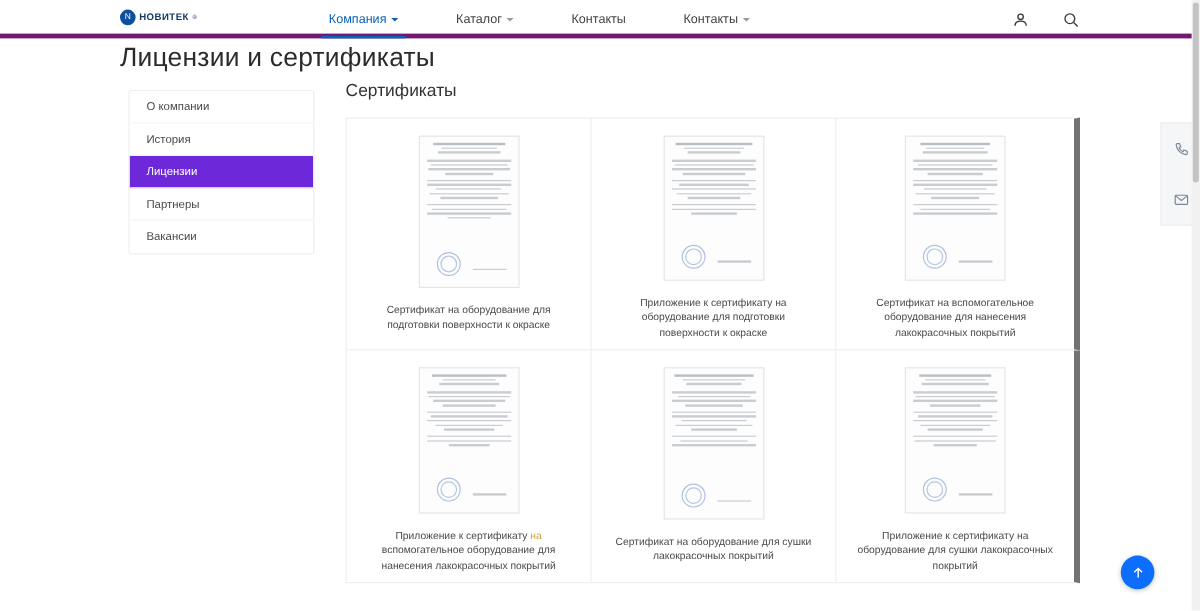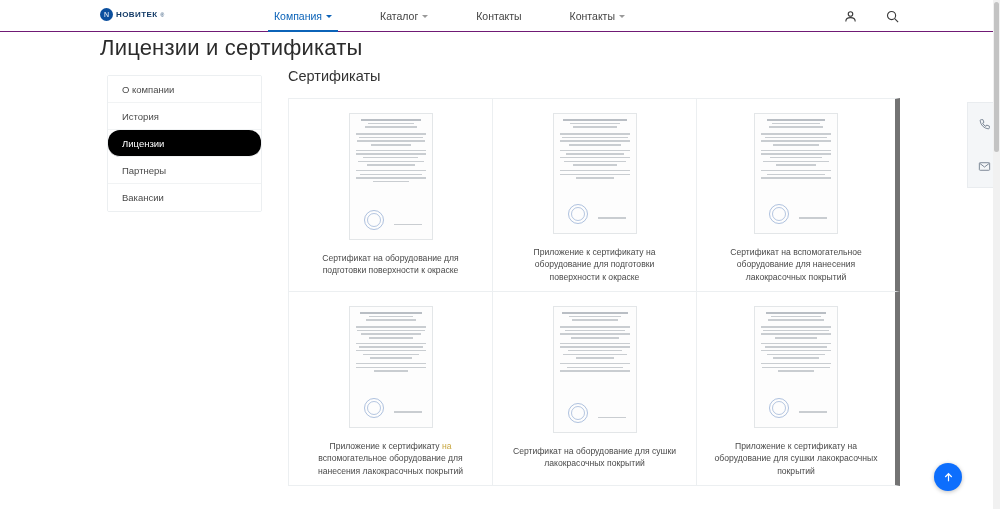--- a/index.html
+++ b/index.html
@@ -8,21 +8,21 @@
     overflow: hidden;
     background: #ffffff;
     font-family: "Liberation Sans", sans-serif;
     color: #333;
   }
   .page { position: relative; width: 1000px; height: 509px; background:#fff; }
 
   
   .header {
     position: absolute; top:0; left:0; width:1000px; height:32px;
-    background:#fff; border-bottom:1px solid #701a75;
+    background:#fff; border-bottom:4px solid #701a75;
     display:flex; align-items:center;
   }
   .logo-wrap { position:absolute; left:100px; top:8px; display:flex; align-items:center; gap:3px; }
   .logo-mark {
     width:13px; height:13px; border-radius:50%;
     background:#0b4f9e; color:#fff; font-size:7px; line-height:13px; text-align:center;
     font-family:"Liberation Sans", sans-serif;
   }
   .logo-text { font-size:8px; font-weight:bold; color:#123a66; letter-spacing:.4px; }
   .logo-reg { font-size:5px; color:#123a66; vertical-align:super; }
@@ -53,21 +53,21 @@
     position:absolute; left:107px; top:75px; width:155px;
     border:1px solid #eceff1; border-radius:2px; background:#fff;
     overflow:hidden;
   }
   .side-item {
     height:27px; display:flex; align-items:center; padding-left:14px;
     font-size:9.5px; color:#4a4a4a; border-bottom:1px solid #f1f3f4; cursor:pointer;
     background:#fff;
   }
   .side-item:last-child { border-bottom:none; }
-  .side-item.active { background:#000000; color:#fff;border-radius:12px; }
+  .side-item.active { background:#6d28d9; color:#fff; }
 
   
   .content { position:absolute; left:288px; top:68px; width:612px; }
   .section-title { font-size:14.5px; color:#333; font-weight:normal; margin-bottom:14px; }
 
   .grid { display:grid; grid-template-columns: repeat(3, 1fr); }
   .cert-cell {
     border-left:1px solid #eceff1;
     border-bottom:1px solid #eceff1;
     height:194px;

